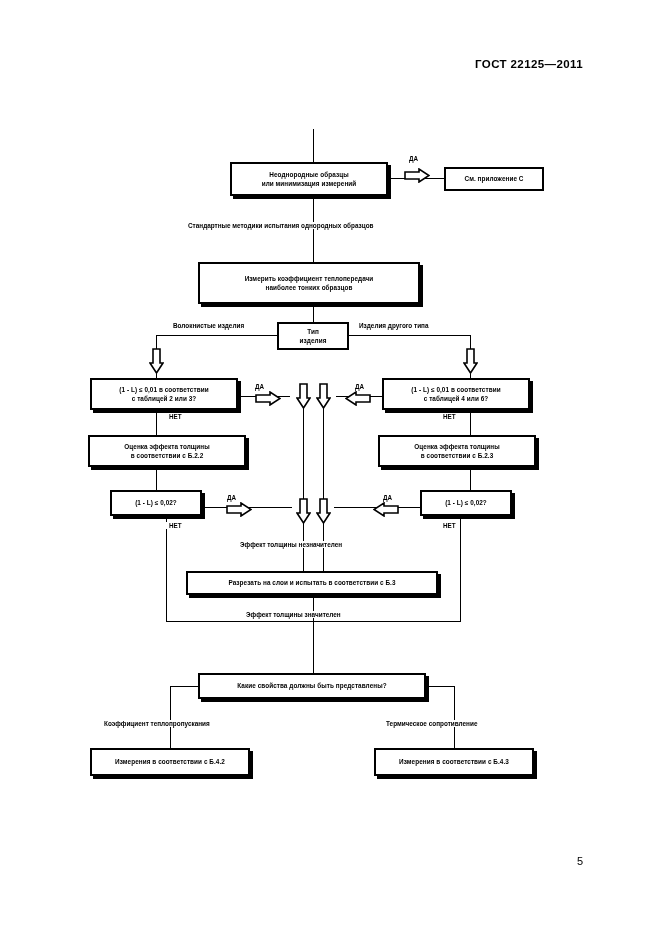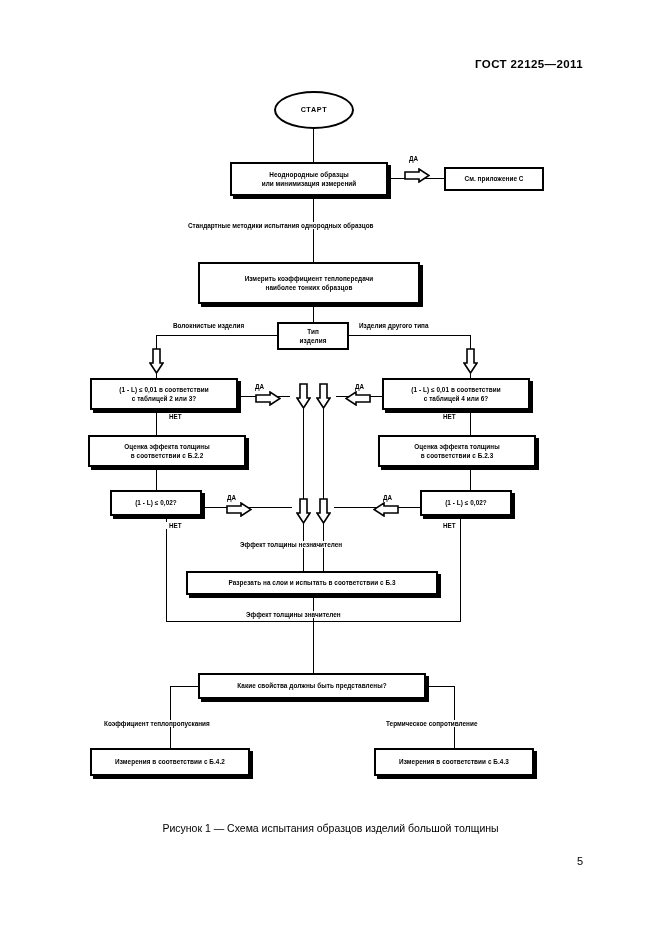--- a/index.html
+++ b/index.html
@@ -79,25 +79,21 @@
   .arrow{position:absolute;z-index:4;}
   .arrow svg{display:block;}
 </style>
 </head>
 <body>
 
 <div class="page">
 
   <div class="doc-header">ГОСТ 22125—2011</div>
   <div class="page-number">5</div>
-  <div class="figure-caption">Рисунок 1 — Схема испытания образцов изделий большой толщины</div>
-
-  <div class="node oval" style="left:274px;top:91px;width:80px;height:38px;">
-    <span class="lines">СТАРТ</span>
-  </div>
+
 
   <div class="ln v" style="left:313px;top:129px;height:33px;"></div>
 
   <div class="shadow" style="left:230px;top:162px;width:158px;height:34px;">
     <div class="node box thick" style="left:0;top:0;width:158px;height:34px;">
       <span class="lines">
           <div>Неоднородные образцы</div>
           <div>или минимизация измерений</div>
         </span>
     </div>

